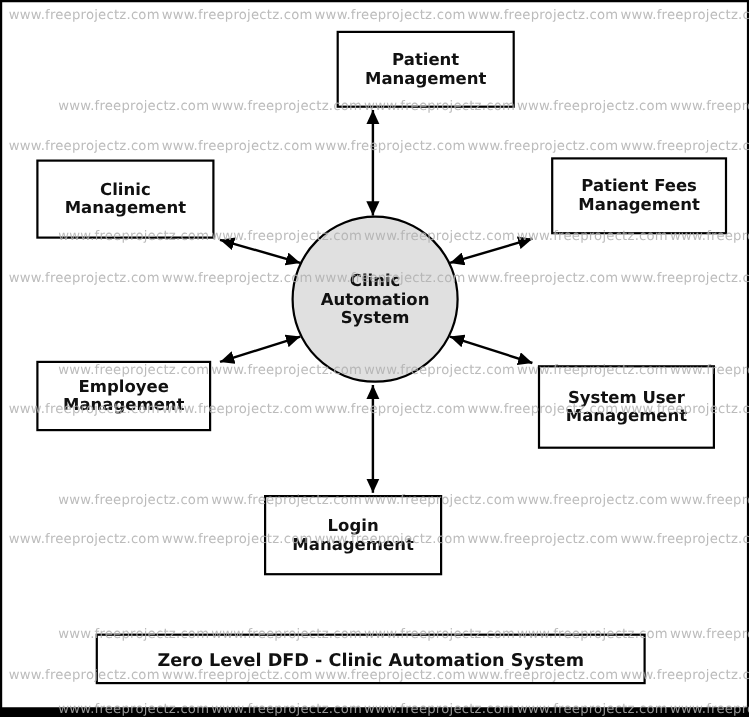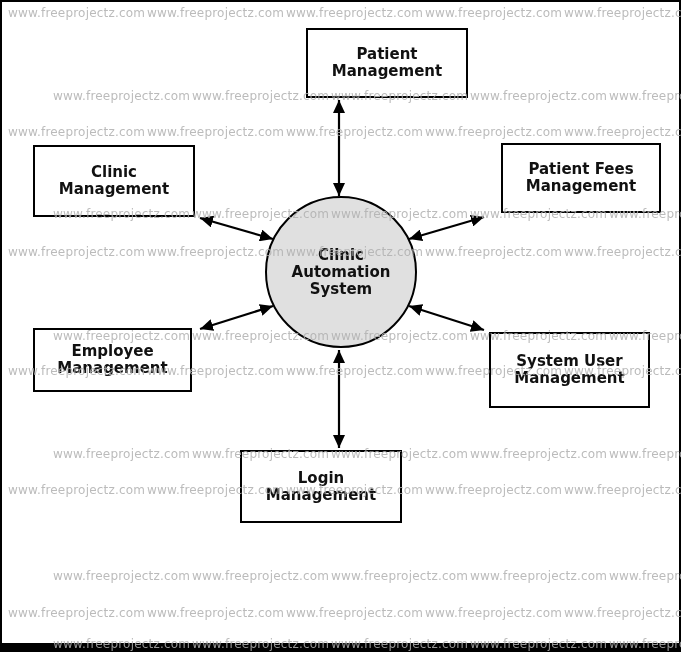--- a/index.html
+++ b/index.html
@@ -64,20 +64,21 @@
   <div class="entity" id="entity-sysuser">System User
 Management</div>
 
   <div class="entity" id="entity-login">Login
 Management</div>
 
   <div id="process-circle" style="background: rgb(224, 224, 224);">Clinic
 Automation
 System</div>
 
+  <div id="title-box">Zero Level DFD - Clinic Automation System</div>
 
   <svg id="connectors" width="681" height="652">
     <defs>
       <marker id="ah" markerUnits="userSpaceOnUse" markerWidth="14" markerHeight="12" refX="13" refY="6" orient="auto-start-reverse">
         <path d="M0,0 L13,6 L0,12 Z" fill="#000000"></path>
       </marker>
     </defs>
     <line x1="339" y1="100" x2="339" y2="196" stroke="#000000" stroke-width="2.2" marker-start="url(#ah)" marker-end="url(#ah)"></line>
     <line x1="339" y1="350" x2="339" y2="448" stroke="#000000" stroke-width="2.2" marker-start="url(#ah)" marker-end="url(#ah)"></line>
     <line x1="200" y1="218" x2="273" y2="239" stroke="#000000" stroke-width="2.2" marker-start="url(#ah)" marker-end="url(#ah)"></line>

